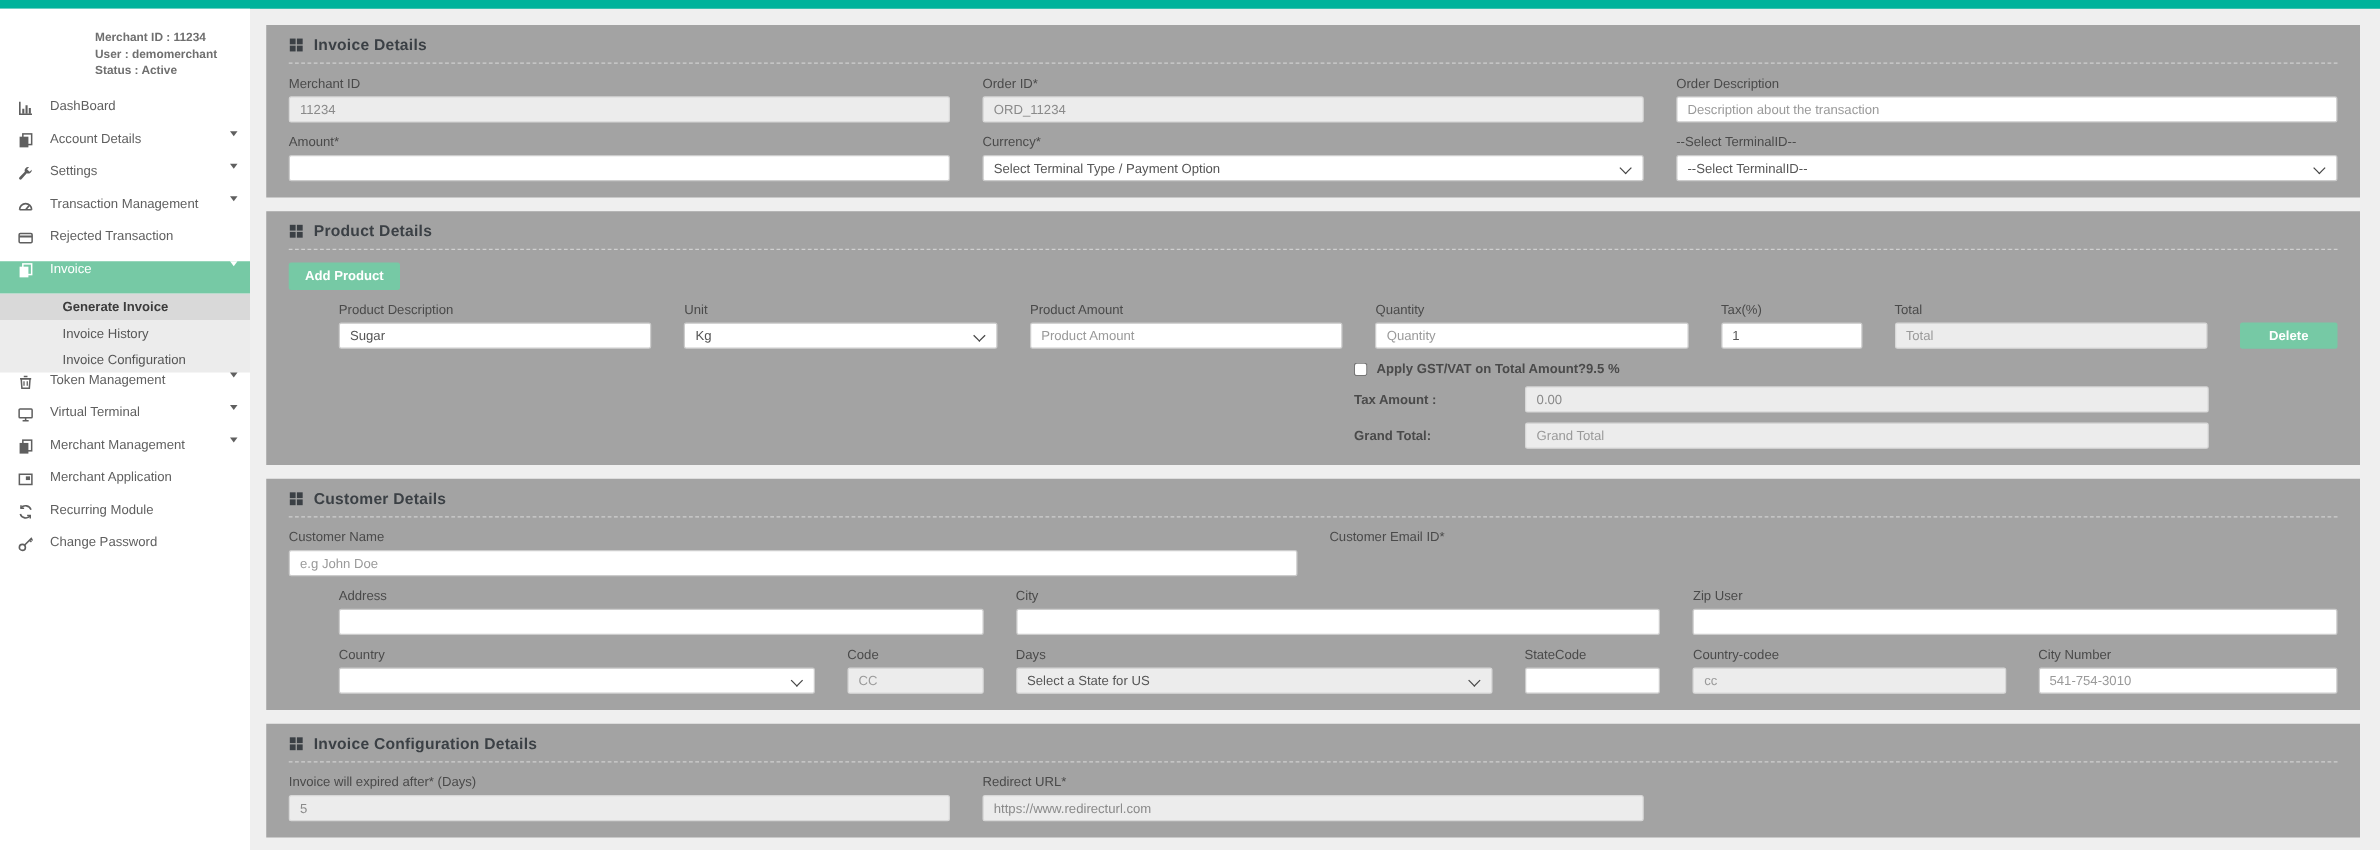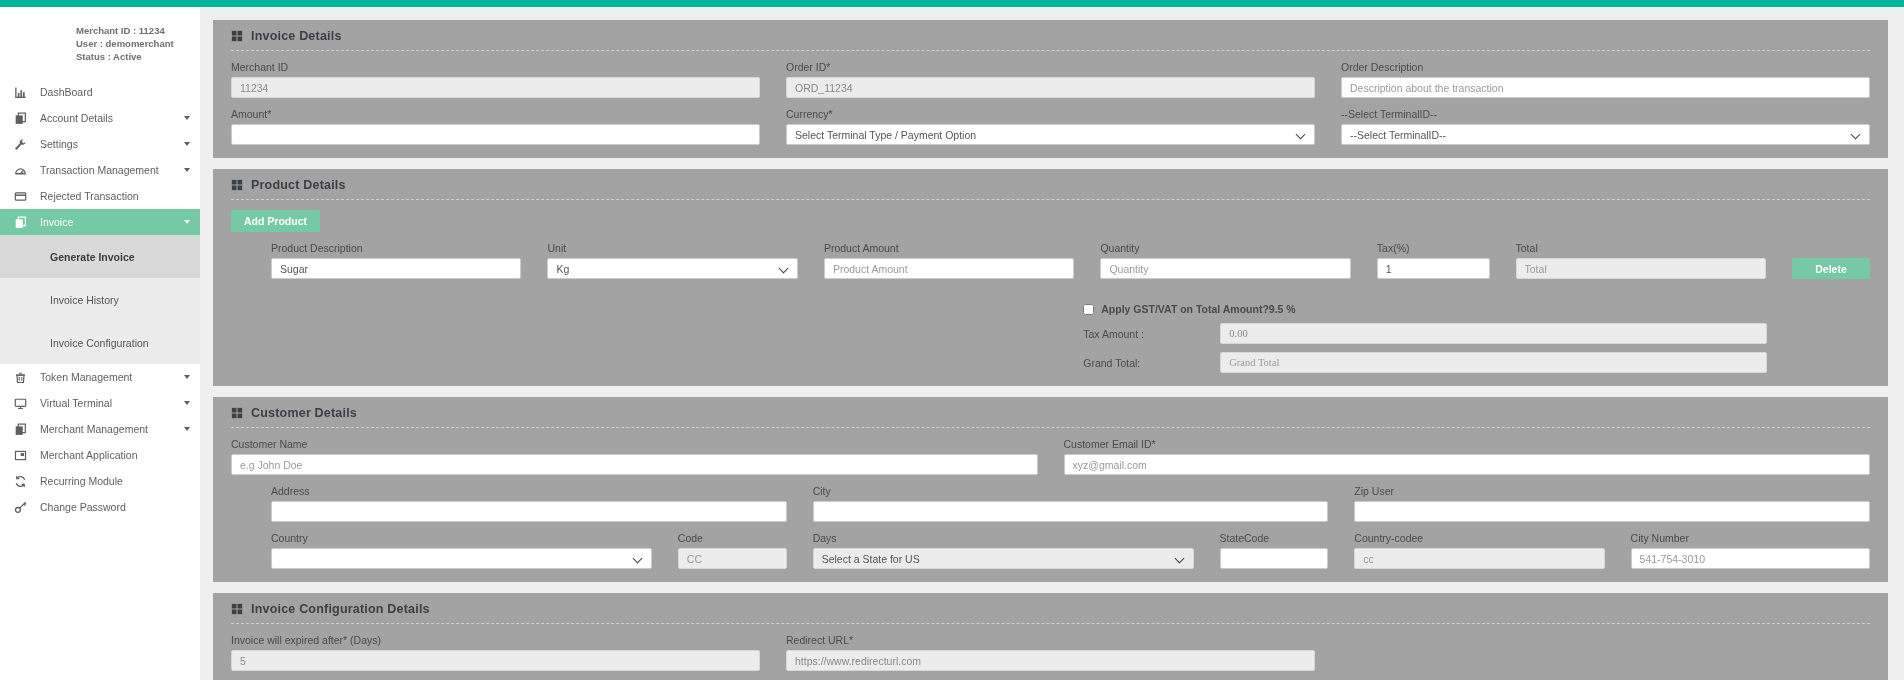--- a/index.html
+++ b/index.html
@@ -5,28 +5,28 @@
   * { margin:0; padding:0; box-sizing:border-box; }
   html,body { width:1904px; height:680px; overflow:hidden; }
   body { font-family:"Liberation Sans", sans-serif; background:#efefef; }
 
   .topbar { height:7px; background:#00b39b; width:100%; }
   .layout { display:flex; height:673px; }
 
   
   .sidebar { width:200px; background:#ffffff; flex-shrink:0; overflow:hidden; }
   .merchant-info { padding:17px 6px 16px 76px; font-size:9.5px; font-weight:bold; color:#6f6f6f; line-height:13px; }
-  .nav-item { height:26px; display:flex; align-items:center; padding:0 10px 0 14px; font-size:10.5px; color:#5f5f5f; cursor:pointer; }
+  .nav-item { height:26px; display:flex; align-items:flex-start; padding:0 10px 0 14px; font-size:10.5px; color:#5f5f5f; cursor:pointer; }
   .nav-item .ic { width:14px; height:14px; margin-right:12px; flex-shrink:0; display:flex; align-items:center; }
   .nav-item svg { width:13px; height:13px; color:inherit; }
   .nav-item .lbl { flex:1; white-space:nowrap; }
   .chev { width:0; height:0; border-left:3.5px solid transparent; border-right:3.5px solid transparent; border-top:4px solid currentColor; }
   .nav-item.active { background:#76c9a5; color:#ffffff; }
   .submenu { background:#ececec; }
-  .submenu-item { height:43px; display:flex; align-items:center; padding-left:50px; font-size:10.5px; color:#565656; cursor:pointer; white-space:nowrap; }
+  .submenu-item { height:21px; display:flex; align-items:center; padding-left:50px; font-size:10.5px; color:#565656; cursor:pointer; white-space:nowrap; }
   .submenu-item.active { background:#d9d9d9; color:#3c3c3c; font-weight:bold; }
 
   
   .main { flex:1; padding:13px 16px 0 13px; display:flex; flex-direction:column; gap:11px; }
   .card { background:#a3a3a3; padding:9px 18px 13px 18px; }
   .card-header { display:flex; align-items:center; gap:8px; padding-bottom:7px; border-bottom:1px dashed #d0d0d0; margin-bottom:10px; color:#3b4045; }
   .card-header svg { width:12px; height:12px; }
   .card-title { font-size:12.5px; font-weight:bold; letter-spacing:0.2px; }
 
   .grid3 { display:grid; grid-template-columns:1fr 1fr 1fr; column-gap:26px; row-gap:10px; }
@@ -42,26 +42,26 @@
   .select { position:relative; display:flex; align-items:center; cursor:pointer; padding-right:22px; }
   .select::after { content:""; position:absolute; right:10px; top:6px; width:6px; height:6px; border-right:1.7px solid #454545; border-bottom:1.7px solid #454545; transform:rotate(45deg); }
   .select .sel-val { font-size:10.5px; color:#555; white-space:nowrap; overflow:hidden; }
   .select.gray { background:#ececec; border-color:#d8d8d8; }
 
   .btn-green { display:inline-flex; align-items:center; gap:6px; background:#76c9a5; color:#ffffff; border:none; border-radius:2px; font-size:10.5px; font-weight:bold; height:22px; padding:0 13px; font-family:"Liberation Sans",sans-serif; cursor:pointer; }
   .btn-del { height:21px; width:100%; justify-content:center; }
   .del-cell { display:flex; align-items:flex-end; }
 
   
-  .gst-block { margin-left:52%; width:41.7%; margin-top:24px; }
+  .gst-block { margin-left:52%; width:41.7%; margin-top:10px; }
   .gst-check-row { display:flex; align-items:center; gap:7px; font-size:10.5px; font-weight:bold; color:#4a4a4a; cursor:pointer; }
   .gst-check-row input { width:11px; height:11px; cursor:pointer; }
   .gst-row { display:flex; align-items:center; margin-top:8px; }
-  .gst-row .gst-label { width:137px; flex-shrink:0; font-size:10.5px; font-weight:normal; color:#4a4a4a; }
-  .gst-row .control { flex:1;font-family:Liberation Serif, serif; }
+  .gst-row .gst-label { width:137px; flex-shrink:0; font-size:10.5px; font-weight:bold; color:#4a4a4a; }
+  .gst-row .control { flex:1; }
 </style>
 </head>
 <body>
 
 <svg width="0" height="0" style="position:absolute">
   <symbol id="i-chart" viewBox="0 0 14 14">
     <path d="M2 1.5 V12.3 H12.5" stroke="currentColor" stroke-width="1.4" fill="none"></path>
     <path d="M5 11.8 V7.5 M7.8 11.8 V4.5 M10.6 11.8 V6.8" stroke="currentColor" stroke-width="1.8" fill="none"></path>
   </symbol>
   <symbol id="i-files" viewBox="0 0 14 14">
@@ -350,21 +350,20 @@
           </svg>
         <span class="card-title">Customer Details</span>
       </div>
       <div class="grid2">
         <div class="field">
           <label>Customer Name</label>
           <input class="control" placeholder="e.g John Doe" style="">
         </div>
         <div class="field">
           <label>Customer Email ID*</label>
-          <input class="control" placeholder="xyz@gmail.com" style="">
         </div>
       </div>
       <div class="grid3 mt10">
         <div class="field">
           <label>Address</label>
           <input class="control" style="">
         </div>
         <div class="field">
           <label>City</label>
           <input class="control" style="">

